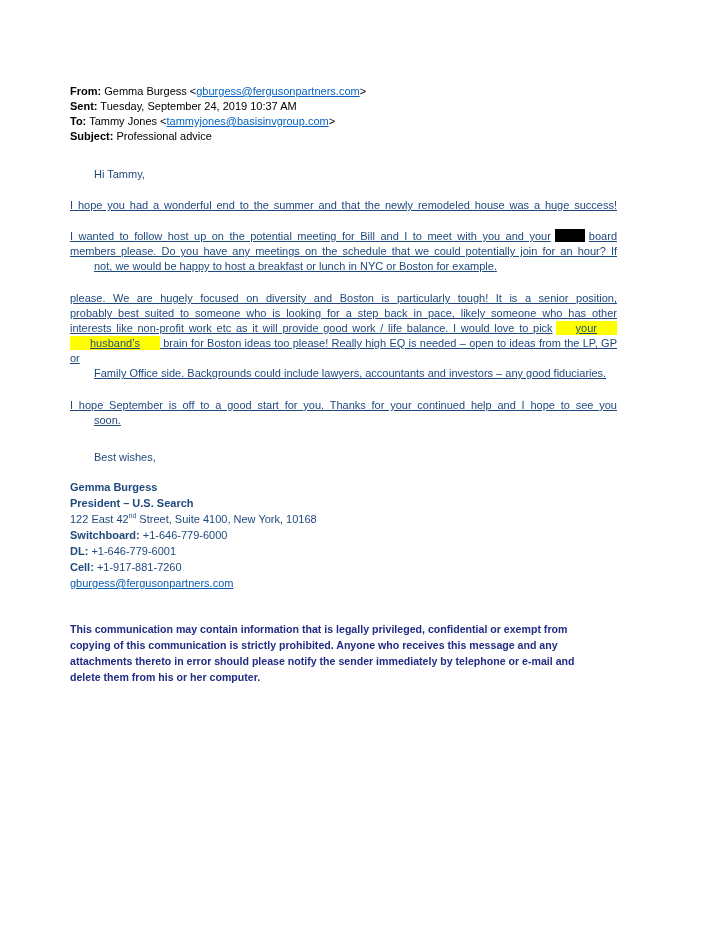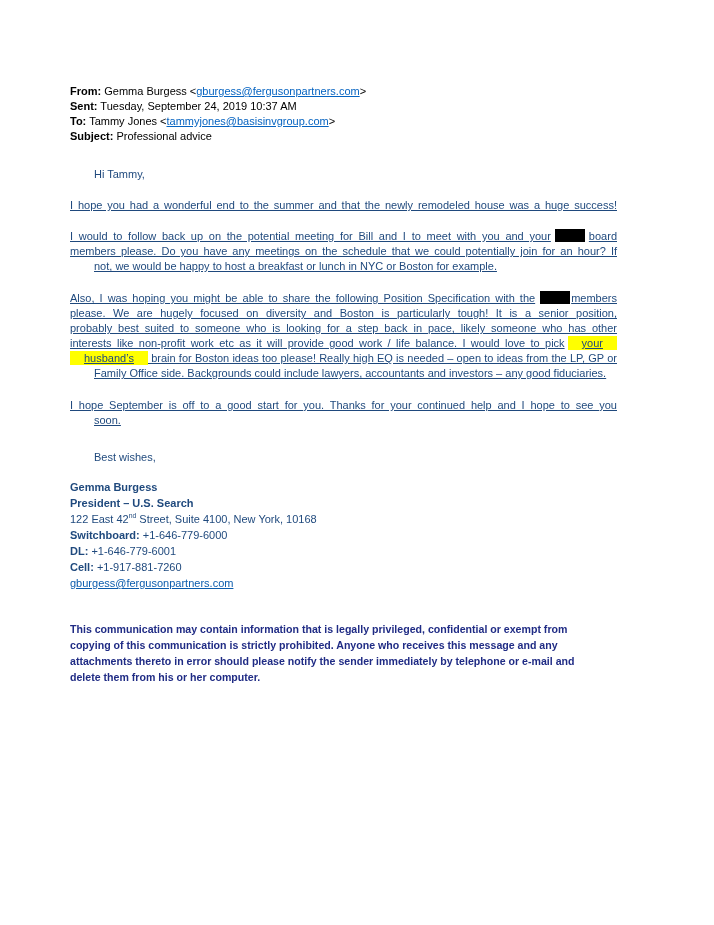--- a/index.html
+++ b/index.html
@@ -31,21 +31,21 @@
   .lline { text-align: left; padding-left: 24px; }
   .closing { margin-top: 22px; }
   .redact {
     display: inline-block;
     width: 30px; height: 13px;
     background: #000000;
     vertical-align: -2px;
   }
   .redact.after-your { margin: 0 4px 0 4px; }
   .redact.before-members { margin: 0 1px 0 5px; }
-  .hl { background: #FFFF00; padding: 1px 14px; }
+  .hl { background: #FFFF00; padding: 1px 20px; }
   .hl-end { margin-left: 3px; }
   
   .signature { margin-top: 14px; color: #1F497D; font-size: 11px; line-height: 16px; }
   .sig-email { color: #0B5CAD; text-decoration: underline; cursor: pointer; }
   sup { font-size: 0.62em; vertical-align: super; line-height: 0; }
   
   .disclaimer {
     margin-top: 30px;
     color: #202C85;
     font-size: 10.6px;
@@ -77,30 +77,27 @@
 
     <div class="body-txt">
       <div class="greeting lline">Hi Tammy,</div>
 
       <div class="para">
         <div class="jline">I hope you had a wonderful end to the summer and that the newly remodeled house was a huge success!</div>
       </div>
 
       <div class="para">
         <div class="jline">
-          <span>I would to follow back up on the potential meeting for Bill and I  to meet with you and your</span><span class="redact after-your"></span><span>board</span>
+          <span>I wanted to follow host up on the potential meeting for Bill and I  to meet with you and your</span><span class="redact after-your"></span><span>board</span>
         </div>
         <div class="jline">members please.  Do you have any meetings on the schedule that we could potentially join for an hour?  If</div>
         <div class="lline">not, we would be happy to host a breakfast or lunch in NYC or Boston for example.</div>
       </div>
 
       <div class="para g17">
-        <div class="jline">
-          <span>Also, I was hoping you might be able to share the following Position Specification with the</span><span class="redact before-members"></span><span>members</span>
-        </div>
         <div class="jline">please.  We are hugely focused on diversity and Boston is particularly tough!  It is a senior position,</div>
         <div class="jline">probably best suited to someone who is looking for a step back in pace, likely someone who has other</div>
         <div class="jline">
           <span>interests like non-profit work etc as it will provide good work / life balance.  I would love to pick</span><span class="hl hl-end">your</span>
         </div>
         <div class="jline">
           <span class="hl">husband’s</span><span> brain for Boston ideas too please! Really high EQ is needed – open to ideas from the LP, GP or</span>
         </div>
         <div class="lline">Family Office side.  Backgrounds could include lawyers, accountants and investors – any good fiduciaries.</div>
       </div>

